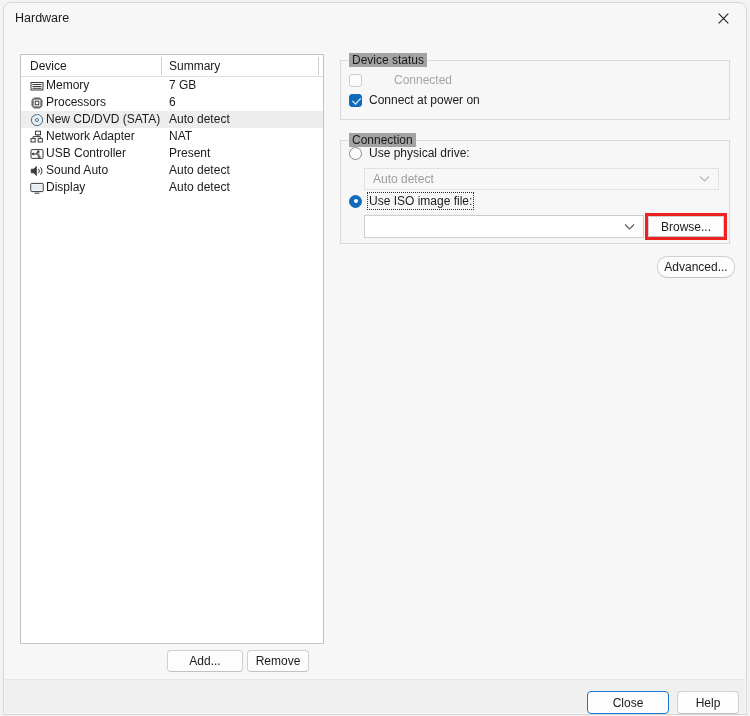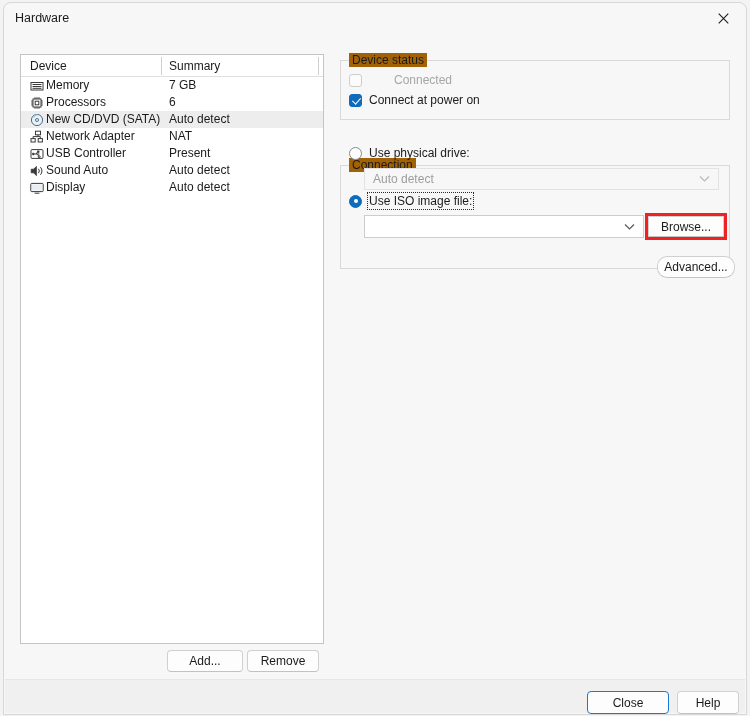--- a/index.html
+++ b/index.html
@@ -125,21 +125,21 @@
     justify-content: center;
     box-sizing: border-box;
     padding: 0;
   }
   .btn.default {
     border: 1px solid #1b78d0;
     background: #fdfdfd;
   }
 
   #btn-add  { position: absolute; left: 163px; top: 647px; width: 76px; height: 22px; }
-  #btn-remove { position: absolute; left: 243px; top: 647px; width: 72px; height: 22px; }
+  #btn-remove { position: absolute; left: 243px; top: 647px; width: 62px; height: 22px; }
   #btn-advanced { position: absolute; left: 653px; top: 253px; width: 78px; height: 22px; border-radius: 10px; }
   #btn-browse-wrap {
     position: absolute;
     left: 641px; top: 210px;
     width: 82px; height: 27px;
     border: 3px solid #ef2223;
     box-sizing: border-box;
   }
   #btn-browse {
     position: absolute;
@@ -152,27 +152,27 @@
 
   
   .groupbox {
     position: absolute;
     border: 1px solid #d9d9d9;
     box-sizing: border-box;
   }
   .groupbox > .legend {
     position: absolute;
     top: -8px; left: 8px;
-    background: #a16207;
+    background: #a3a3a3;
     padding: 0 3px;
     font-size: 12px;
     color: #1b1b1b;
   }
   #gb-device-status { left: 336px; top: 57px; width: 390px; height: 60px; }
-  #gb-connection    { left: 336px; top: 137px; width: 390px; height: 104px; margin-top: 25px; }
+  #gb-connection    { left: 336px; top: 137px; width: 390px; height: 104px; }
 
   
   .chk-row, .radio-row {
     position: absolute;
     display: flex;
     align-items: center;
     cursor: default;
   }
   .chkbox {
     width: 13px; height: 13px;

